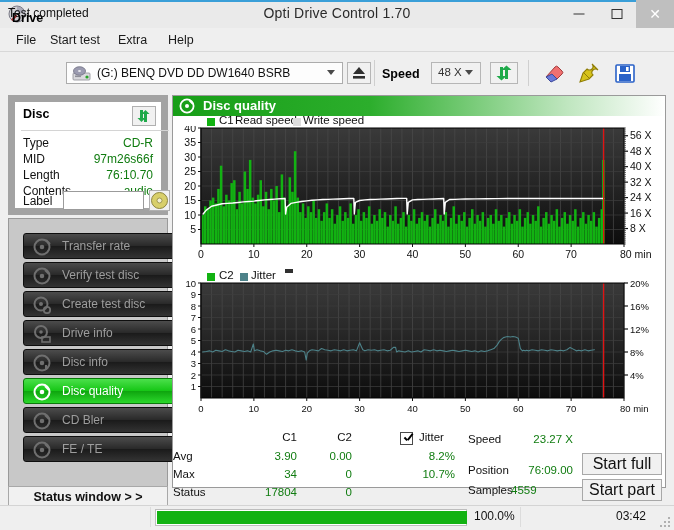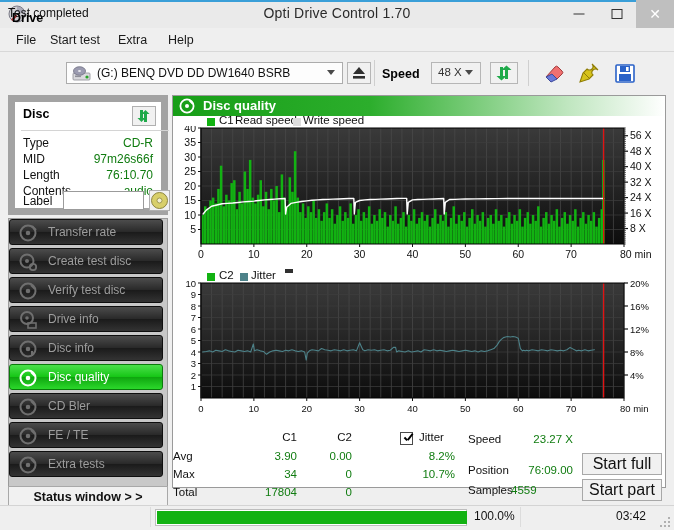--- a/index.html
+++ b/index.html
@@ -61,21 +61,21 @@
   .disc-sep { position:absolute; left:6px; top:28px; width:148px; height:1px; background:#d4d4d4; }
   .dfield-lbl { position:absolute; left:8px; font-size:12px; color:#111; }
   .dfield-val { position:absolute; right:8px; font-size:12px; color:#107c10; text-align:right; }
   .label-input { position:absolute; left:48px; top:89px; width:81px; height:19px;
      background:#fff; border:1px solid #9b9b9b; }
   #label-disc-btn { position:absolute; left:134px; top:88px; width:21px; height:21px;
      background:#f1f1f1; border:1px solid #b0b0b0; }
 
   
   .navwrap { position:absolute; left:8px; top:218px; width:160px; height:270px;
-      background:#c8c8c8; border:1px solid #9a9a9a; padding:0; }
+      background:#c8c8c8; border:1px solid #9a9a9a; padding:14px; }
   .navbtn { position:relative; width:154px; height:26px; margin-bottom:3px;
       background:linear-gradient(180deg,#4c4c4c 0%,#2a2a2a 48%,#1b1b1b 52%,#333 100%);
       border:1px solid #0e0e0e; border-radius:3px; }
   .navbtn .nlbl { position:absolute; left:38px; top:5px; font-size:12px; color:#9d9d9d; }
   .navbtn .nico { position:absolute; left:9px; top:4px; width:18px; height:18px; }
   .navbtn.active {
       background:linear-gradient(180deg,#4be04b 0%,#17c717 48%,#0fa60f 52%,#2bd82b 100%);
       border:1px solid #0a7a0a; }
   .navbtn.active .nlbl { color:#fff; }
   #status-window-btn { position:absolute; left:8px; top:486px; width:160px; height:22px;
@@ -255,33 +255,33 @@
     <div class="navbtn">
       <svg class="nico" viewBox="0 0 18 18">
           <circle cx="9" cy="9" r="7.5" fill="none" stroke="#6f6f6f" stroke-width="2"></circle>
           <circle cx="9" cy="9" r="2.3" fill="#6f6f6f"></circle>
           <path d="M13 2 L17 6" stroke="#6f6f6f" stroke-width="2"></path>
         </svg>
       <div class="nlbl">Transfer rate</div>
     </div>
     <div class="navbtn">
       <svg class="nico" viewBox="0 0 18 18">
+          <circle cx="9" cy="9" r="7.5" fill="none" stroke="#6f6f6f" stroke-width="2"></circle>
+          <circle cx="9" cy="9" r="2.3" fill="#6f6f6f"></circle>
+          <path d="M12 3 L16 7" stroke="#6f6f6f" stroke-width="2"></path>
+        </svg>
+      <div class="nlbl">Verify test disc</div>
+    </div>
+    <div class="navbtn">
+      <svg class="nico" viewBox="0 0 18 18">
           <circle cx="8" cy="8" r="6.5" fill="none" stroke="#6f6f6f" stroke-width="2"></circle>
           <circle cx="8" cy="8" r="2" fill="#6f6f6f"></circle>
           <circle cx="14" cy="14" r="3.2" fill="none" stroke="#6f6f6f" stroke-width="1.8"></circle>
         </svg>
       <div class="nlbl">Create test disc</div>
-    </div>
-    <div class="navbtn">
-      <svg class="nico" viewBox="0 0 18 18">
-          <circle cx="9" cy="9" r="7.5" fill="none" stroke="#6f6f6f" stroke-width="2"></circle>
-          <circle cx="9" cy="9" r="2.3" fill="#6f6f6f"></circle>
-          <path d="M12 3 L16 7" stroke="#6f6f6f" stroke-width="2"></path>
-        </svg>
-      <div class="nlbl">Verify test disc</div>
     </div>
     <div class="navbtn">
       <svg class="nico" viewBox="0 0 18 18">
           <circle cx="8" cy="7" r="6" fill="none" stroke="#6f6f6f" stroke-width="2"></circle>
           <circle cx="8" cy="7" r="1.8" fill="#6f6f6f"></circle>
           <rect x="9" y="12" width="8" height="5" fill="none" stroke="#6f6f6f" stroke-width="1.6"></rect>
         </svg>
       <div class="nlbl">Drive info</div>
     </div>
     <div class="navbtn">
@@ -308,28 +308,20 @@
         </svg>
       <div class="nlbl">CD Bler</div>
     </div>
     <div class="navbtn">
       <svg class="nico" viewBox="0 0 18 18">
           <circle cx="9" cy="9" r="7.5" fill="none" stroke="#6f6f6f" stroke-width="2"></circle>
           <circle cx="9" cy="9" r="2.3" fill="#6f6f6f"></circle>
           <path d="M12 3 L16 7" stroke="#6f6f6f" stroke-width="2"></path>
         </svg>
       <div class="nlbl">FE / TE</div>
-    </div>
-    <div class="navbtn">
-      <svg class="nico" viewBox="0 0 18 18">
-          <circle cx="9" cy="9" r="7.5" fill="none" stroke="#6f6f6f" stroke-width="2"></circle>
-          <circle cx="9" cy="9" r="2.3" fill="#6f6f6f"></circle>
-          <path d="M12 3 L16 7" stroke="#6f6f6f" stroke-width="2"></path>
-        </svg>
-      <div class="nlbl">Extra tests</div>
     </div>
   </div>
 
   <div id="status-window-btn">Status window &gt; &gt;</div>
 
   <div class="main">
     <div class="main-header">
       <svg class="mh-ico" viewBox="0 0 16 16">
         <circle cx="8" cy="8" r="6.6" fill="none" stroke="#ffffff" stroke-width="1.8"></circle>
         <circle cx="8" cy="8" r="2" fill="#ffffff"></circle>
@@ -799,21 +791,21 @@
   <div class="stat lbl" style="left:173px;top:450px;">Avg</div>
   <div class="stat val" style="left:258px;top:450px;width:39px;">3.90</div>
   <div class="stat val" style="left:313px;top:450px;width:39px;">0.00</div>
   <div class="stat val" style="left:400px;top:450px;width:55px;">8.2%</div>
 
   <div class="stat lbl" style="left:173px;top:468px;">Max</div>
   <div class="stat val" style="left:258px;top:468px;width:39px;">34</div>
   <div class="stat val" style="left:313px;top:468px;width:39px;">0</div>
   <div class="stat val" style="left:400px;top:468px;width:55px;">10.7%</div>
 
-  <div class="stat lbl" style="left:173px;top:486px;">Total</div>
+  <div class="stat lbl" style="left:173px;top:486px;">Status</div>
   <div class="stat val" style="left:252px;top:486px;width:45px;">17804</div>
   <div class="stat val" style="left:313px;top:486px;width:39px;">0</div>
 
   <div class="stat lbl" style="left:468px;top:433px;">Speed</div>
   <div class="stat val" style="left:511px;top:433px;width:62px;">23.27 X</div>
   <div class="stat lbl" style="left:468px;top:464px;">Position</div>
   <div class="stat val" style="left:511px;top:464px;width:62px;">76:09.00</div>
   <div class="stat lbl" style="left:468px;top:484px;">Samples</div>
   <div class="stat val" style="left:511px;top:484px;width:62px;text-align:left;">4559</div>
 

